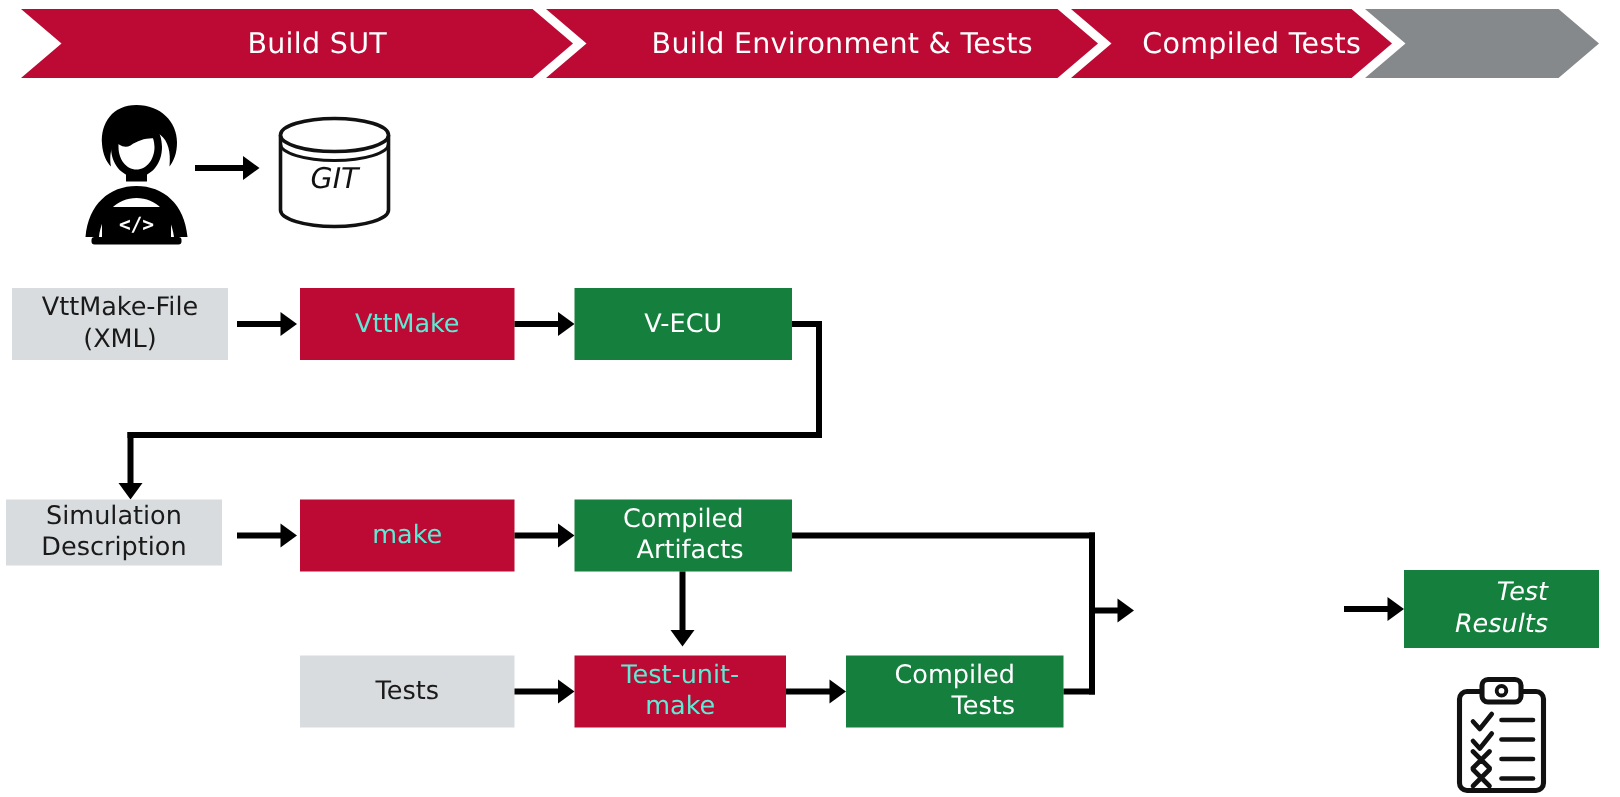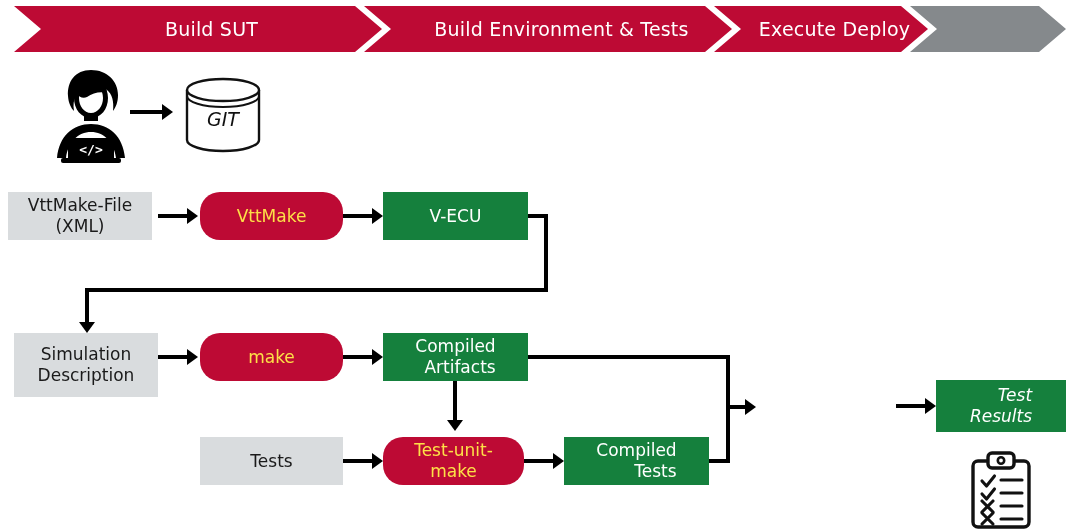--- a/index.html
+++ b/index.html
@@ -11,21 +11,21 @@
   .banner{position:absolute;left:0;top:6px;width:1080px;height:46px;}
   .chev{position:absolute;top:0;height:46px;display:flex;align-items:center;
         justify-content:center;color:#ffffff;font-size:19px;letter-spacing:.2px;
         white-space:nowrap;}
   .chev span{position:relative;z-index:2;}
 
   
   .box{position:absolute;display:flex;align-items:center;justify-content:center;
        text-align:center;font-size:17px;line-height:1.22;box-sizing:border-box;
        padding:2px 4px;}
-  .box.red{background:#BD0A34;color:#fde047;border-radius:20px;}
+  .box.red{background:#BD0A34;color:#5eead4;}
   .box.gray{background:#15803d;color:#ffffff;text-align:right;}
   .box.light{background:#D9DCDE;color:#1a1a1a;}
 
   
   .ln{position:absolute;background:#000000;}
   .hln{height:4px;}
   .vln{width:4px;}
   .ah{position:absolute;width:0;height:0;}
   .ah.right{border-top:8px solid transparent;border-bottom:8px solid transparent;
             border-left:11px solid #000;}
@@ -51,21 +51,21 @@
 
       <path d="M910,0 L1039,0 L1066,23 L1039,46 L910,46 L937,23 Z" fill="#85898C"></path>
     </svg>
     <div class="chev" style="left:391px;width:341px;">
       <span>Build Environment &amp; Tests</span>
     </div>
     <div class="chev" style="left:41px;width:341px;">
       <span>Build SUT</span>
     </div>
     <div class="chev" style="left:741px;width:187px;">
-      <span>Execute Deploy</span>
+      <span>Compiled Tests</span>
     </div>
   </div>
 
   <div class="ico" style="left:50px;top:66px;">
     <svg width="82" height="98" viewBox="0 0 82 98">
 
       <path d="M41,4 C25,4 17,16 18,30 C18.5,37 21,42 24,45 C22,33 27,25 34,22 C40,19 50,19 57,24 C62,28 64,35 63,45 C66,41 68,36 68,29 C68,15 57,4 41,4 Z" fill="#000"></path>
 
       <path d="M41,12 C31,12 24,21 24,32 C24,43 31,52 41,52 C51,52 58,43 58,32 C58,21 51,12 41,12 Z
                M41,17 C48,17 53,24 53,32 C53,40 48,47 41,47 C34,47 29,40 29,32 C29,24 34,17 41,17 Z" fill="#000"></path>
@@ -123,21 +123,21 @@
         <div>V-ECU</div>
       </div>
   </div>
 
   <div class="ln hln" style="left:528px;top:214px;width:20px;"></div>
   <div class="ln vln" style="left:544px;top:214px;height:78px;"></div>
   <div class="ln hln" style="left:85px;top:288px;width:463px;"></div>
   <div class="ln vln" style="left:85px;top:288px;height:38px;"></div>
   <div class="ah down" style="left:79px;top:322px;"></div>
 
-  <div class="box light" style="left:14px;top:333px;width:144px;height:64px;">
+  <div class="box light" style="left:4px;top:333px;width:144px;height:44px;">
     <div>
       <div>Simulation</div>
       <div>Description</div>
     </div>
   </div>
 
   <div class="ln hln" style="left:158px;top:355px;width:30px;"></div>
   <div class="ah right" style="left:187px;top:349px;"></div>
 
   <div class="box red" style="left:200px;top:333px;width:143px;height:48px;">

